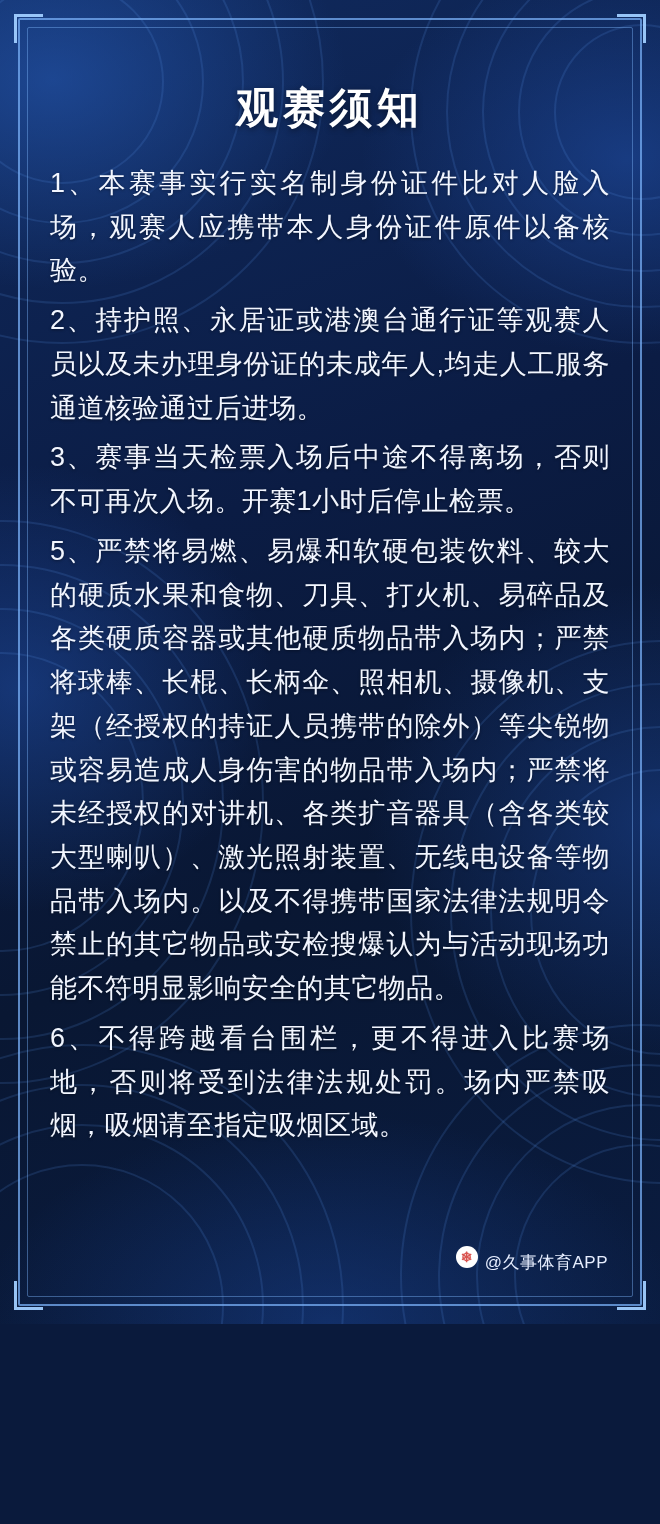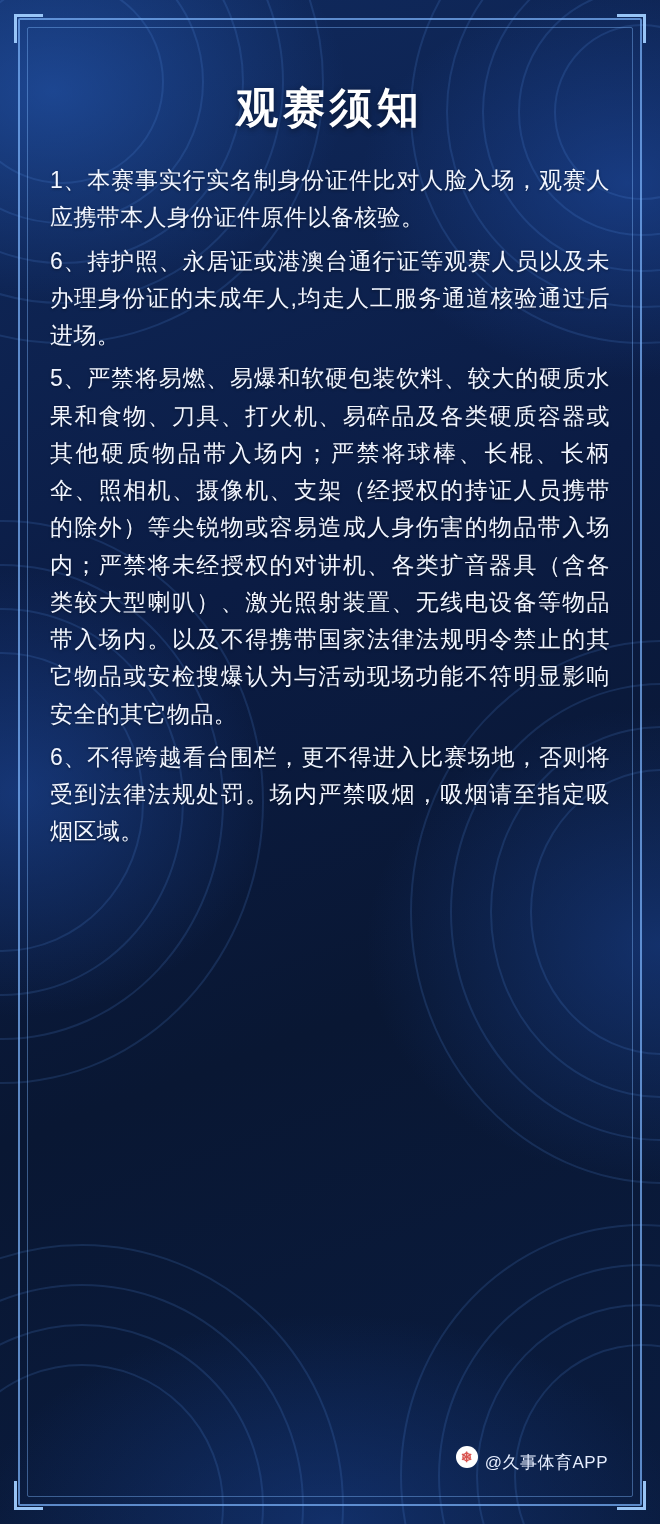--- a/index.html
+++ b/index.html
@@ -9,21 +9,21 @@
   }
   body {
     width: 660px;
     height: 1524px;
     font-family: "Liberation Sans", sans-serif;
     overflow: hidden;
   }
   .poster {
     position: relative;
     width: 660px;
-    height: 1524px;
+    height: 1324px;
     background:
       radial-gradient(ellipse 420px 300px at 8% 6%, rgba(40,95,190,0.55), rgba(40,95,190,0) 70%),
       radial-gradient(ellipse 380px 280px at 95% 12%, rgba(35,85,180,0.5), rgba(35,85,180,0) 70%),
       radial-gradient(ellipse 360px 320px at 3% 52%, rgba(36,88,185,0.45), rgba(36,88,185,0) 70%),
       radial-gradient(ellipse 420px 340px at 100% 62%, rgba(32,80,175,0.45), rgba(32,80,175,0) 70%),
       radial-gradient(ellipse 500px 300px at 50% 100%, rgba(30,78,170,0.4), rgba(30,78,170,0) 70%),
       linear-gradient(160deg, #102a5e 0%, #0b1c44 38%, #091733 65%, #0a1c40 100%);
     overflow: hidden;
   }
   .ring-set {
@@ -78,21 +78,21 @@
     color: #ffffff;
     font-size: 42px;
     font-weight: bold;
     letter-spacing: 5px;
     margin-top: 36px;
     margin-bottom: 26px;
     text-shadow: 0 2px 6px rgba(0,0,0,0.45);
   }
   .rules {
     color: #f2f6ff;
-    font-size: 23px;
+    font-size: 27px;
     line-height: 1.62;
     letter-spacing: 0.4px;
     padding: 0 6px;
   }
   .rule {
     margin: 0 0 6px 0;
     text-align: justify;
     text-justify: inter-ideograph;
     text-shadow: 0 1px 3px rgba(0,0,0,0.4);
   }
@@ -172,21 +172,22 @@
   <div class="corner tl"></div>
   <div class="corner tr"></div>
   <div class="corner bl"></div>
   <div class="corner br"></div>
 
   <div class="content">
     <div class="title">观赛须知</div>
 
     <div class="rules">
       <p class="rule">1、本赛事实行实名制身份证件比对人脸入场，观赛人应携带本人身份证件原件以备核验。</p>
-      <p class="rule">6、持护照、永居证或港澳台通行证等观赛人员以及未办理身份证的未成年人,均走人工服务通道核验通过后进场。</p>
+      <p class="rule">2、持护照、永居证或港澳台通行证等观赛人员以及未办理身份证的未成年人,均走人工服务通道核验通过后进场。</p>
+      <p class="rule">3、赛事当天检票入场后中途不得离场，否则不可再次入场。开赛1小时后停止检票。</p>
       <p class="rule">5、严禁将易燃、易爆和软硬包装饮料、较大的硬质水果和食物、刀具、打火机、易碎品及各类硬质容器或其他硬质物品带入场内；严禁将球棒、长棍、长柄伞、照相机、摄像机、支架（经授权的持证人员携带的除外）等尖锐物或容易造成人身伤害的物品带入场内；严禁将未经授权的对讲机、各类扩音器具（含各类较大型喇叭）、激光照射装置、无线电设备等物品带入场内。以及不得携带国家法律法规明令禁止的其它物品或安检搜爆认为与活动现场功能不符明显影响安全的其它物品。</p>
       <p class="rule">6、不得跨越看台围栏，更不得进入比赛场地，否则将受到法律法规处罚。场内严禁吸烟，吸烟请至指定吸烟区域。</p>
     </div>
 
     <div class="footer">
       <span class="weibo-icon">❄</span>
       <span class="weibo-name">@久事体育APP</span>
     </div>
   </div>
 </div>

